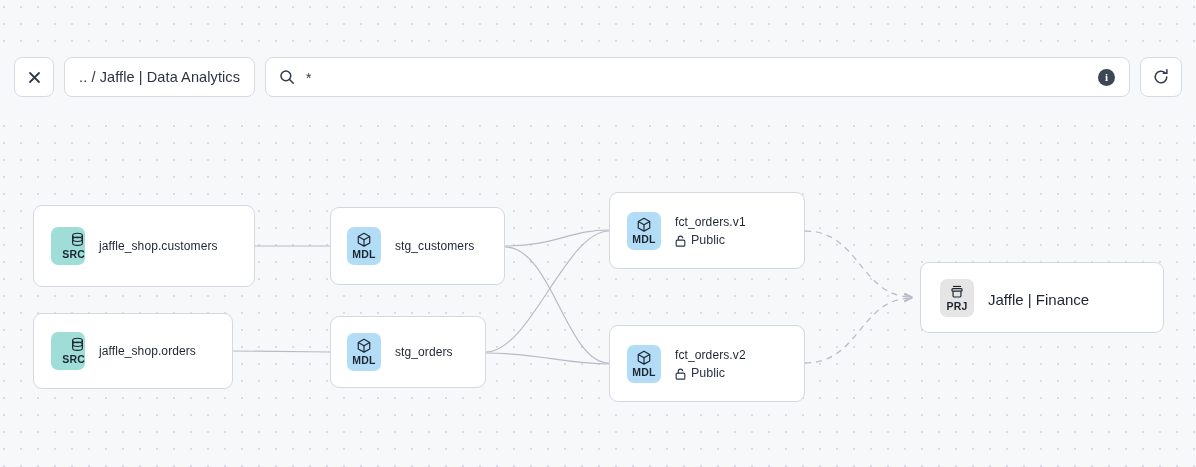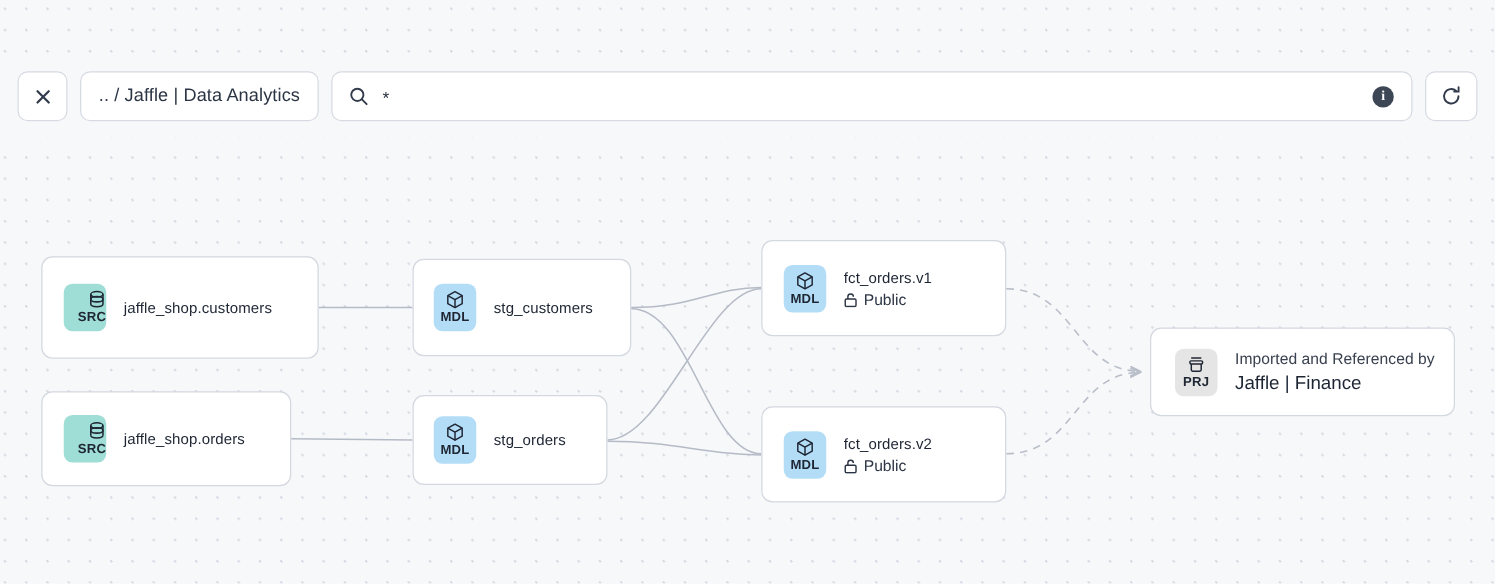--- a/index.html
+++ b/index.html
@@ -152,21 +152,21 @@
 
   .node-text { margin-left: 14px; min-width: 0; }
   .node-title {
     font-size: 12px;
     color: #1d2533;
     white-space: nowrap;
     letter-spacing: .1px;
   }
   .node-sub {
     display: flex;
-    align-items: center;
+    align-items: flex-end;
     gap: 5px;
     margin-top: 4px;
     font-size: 12.5px;
     color: #2b3444;
     white-space: nowrap;
   }
   .node-kicker {
     font-size: 12.5px;
     color: #39414f;
     white-space: nowrap;
@@ -342,21 +342,20 @@
       <span class="glyph">
         <svg width="16" height="16" viewBox="0 0 17 17" fill="none" stroke="#1f2633" stroke-width="1.25" stroke-linejoin="round">
           <path d="M4.2,2.6 H12.8"></path>
           <rect x="3.1" y="5.0" width="10.8" height="2.6" rx="1"></rect>
           <path d="M4.3,7.6 V12.6 a1.2,1.2 0 0 0 1.2,1.2 H11.5 a1.2,1.2 0 0 0 1.2,-1.2 V7.6"></path>
         </svg>
       </span>
       <span class="code">PRJ</span>
     </div>
     <div class="node-text">
-      <div class="node-kicker">Imported and Referenced by</div>
       <div class="node-strong">Jaffle | Finance</div>
     </div>
   </div>
 
   <div id="toolbar">
 
     <div class="tb-btn" id="close-btn">
       <span style="line-height:0">
         <svg width="15" height="15" viewBox="0 0 16 16" fill="none" stroke="#323b4c" stroke-width="1.9" stroke-linecap="round">
           <path d="M3.2,3.2 L12.8,12.8 M12.8,3.2 L3.2,12.8"></path>

